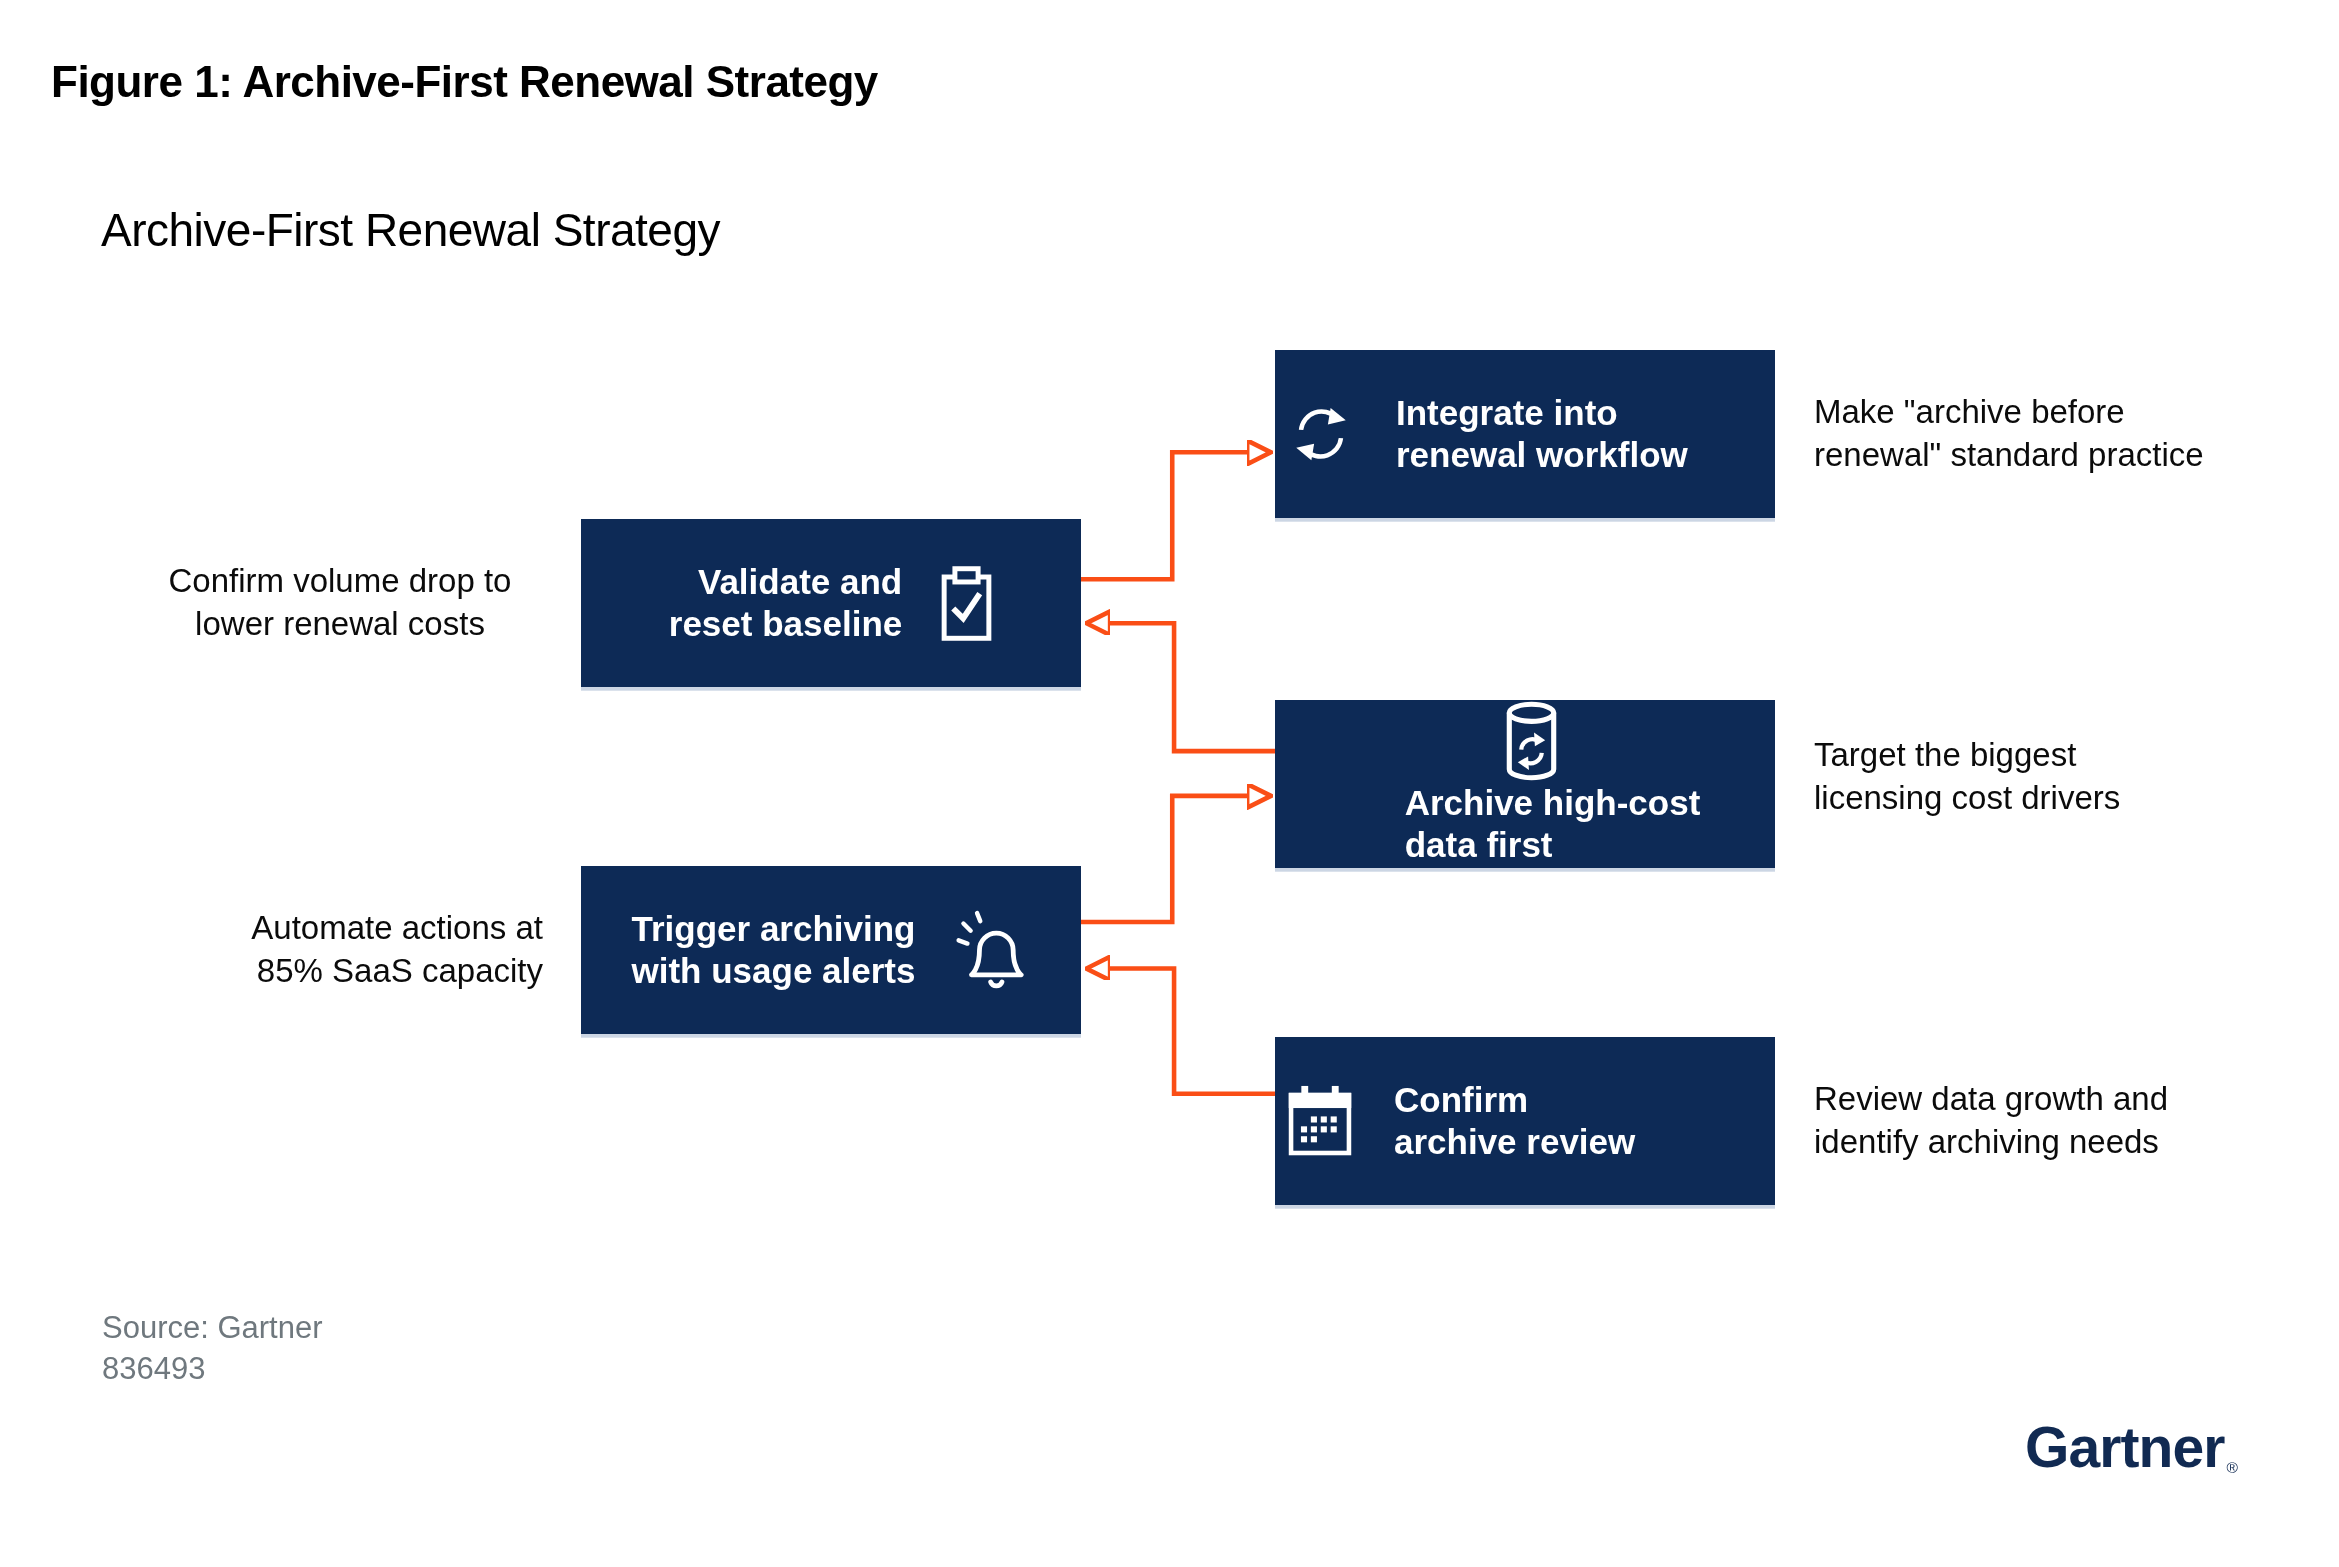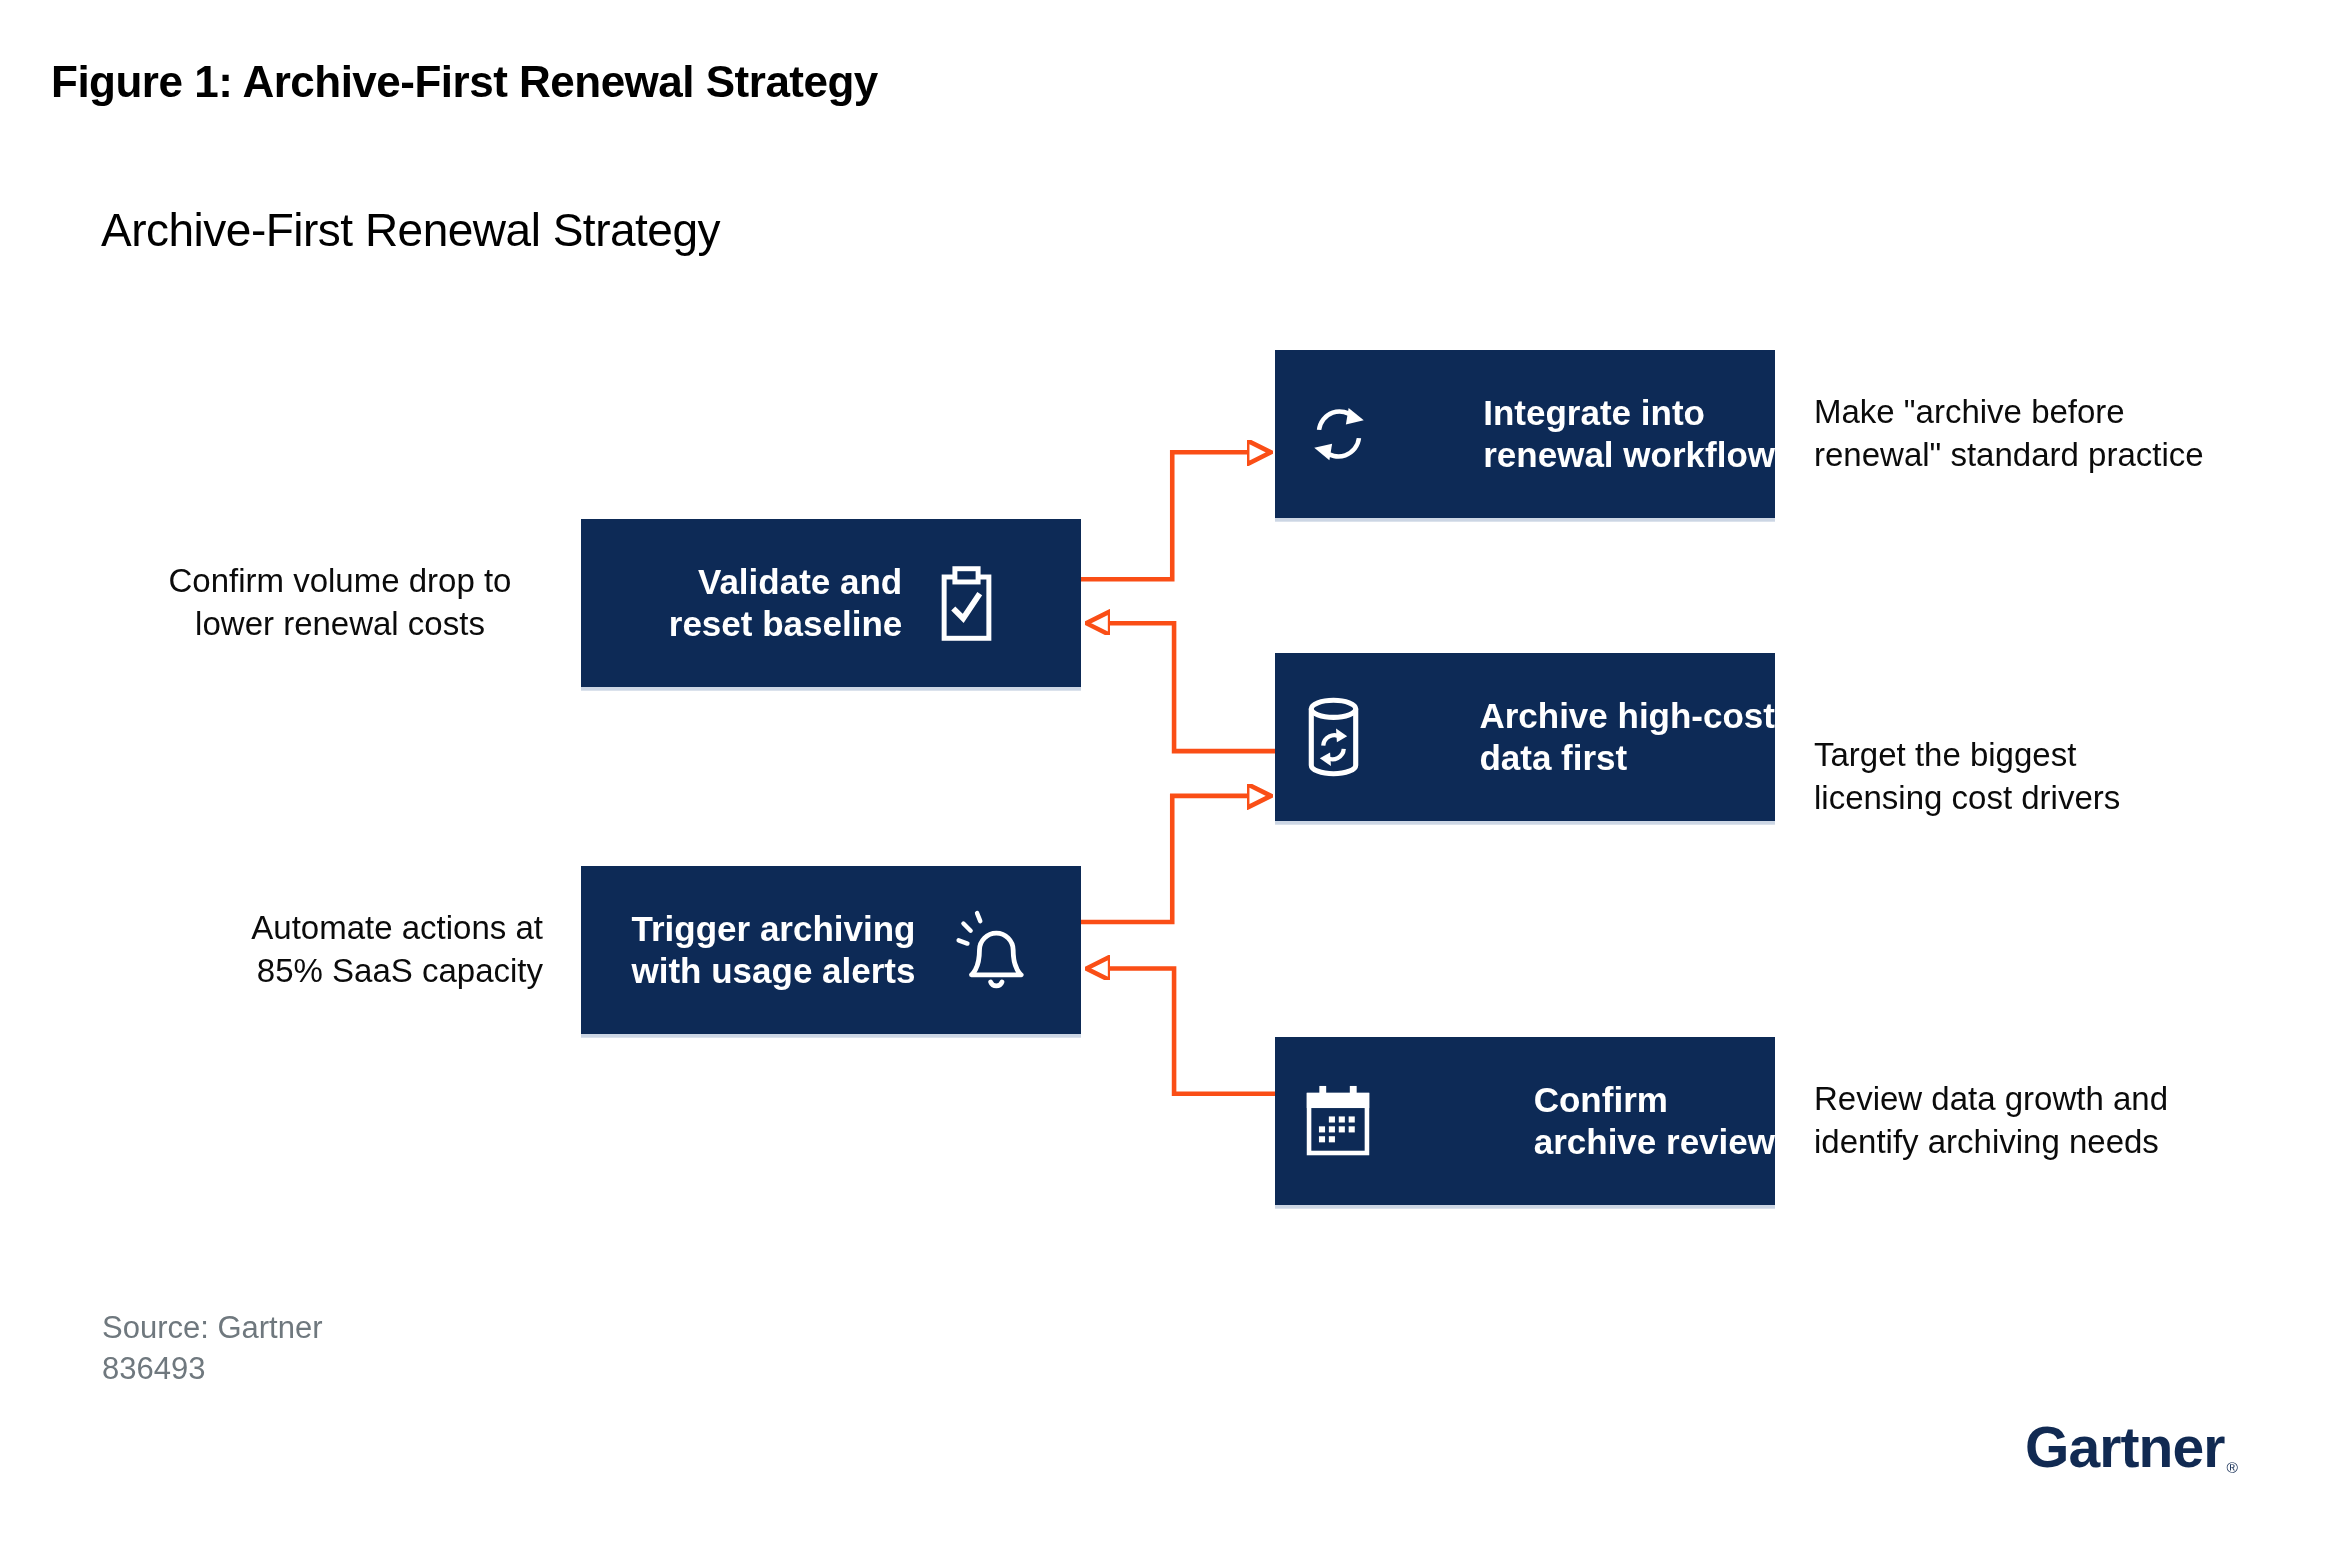--- a/index.html
+++ b/index.html
@@ -25,21 +25,21 @@
   .arrows{position:absolute;left:0;top:0;width:2339px;height:1568px;}
   .arrows path{stroke:var(--arrow-orange);stroke-width:5;fill:none;}
 
   .node{
     position:absolute;width:500px;height:168px;
     background:var(--box-navy);
     display:flex;align-items:center;
     box-shadow:0 3.7px 0 rgba(176,192,214,0.65);
   }
   .node-left{justify-content:center;}
-  .node-right{justify-content:space-between;padding-left:31px;}
+  .node-right{justify-content:flex-start;padding-left:13px;}
   .node-label{color:#ffffff;font-weight:bold;font-size:35px;line-height:42px;}
   .node-left .node-label{text-align:right;margin-right:38px;}
   .node-right .node-label{text-align:left;margin-left:42px;}
   .icon{display:flex;align-items:center;justify-content:center;flex:0 0 auto;}
   .icon svg{display:block;}
 
   .annotation{
     position:absolute;font-size:33px;line-height:43px;color:#0b0b0b;
   }
   .annotation.left{text-align:right;width:406px;}
@@ -118,21 +118,21 @@
         <path d="M77 54 A30 30 0 0 1 26 72"></path>
         <polygon points="34,86 12,68 38,62" fill="#ffffff" stroke="none"></polygon>
       </svg>
     </span>
     <div class="node-label">
       <div>Integrate into</div>
       <div>renewal workflow</div>
     </div>
   </div>
 
-  <div class="node node-right" style="left:1275px;top:653px;">
+  <div class="node node-right" style="left:1275px;top:700px;flex-direction:column;">
     <span class="icon">
       <svg width="55" height="82" viewBox="0 0 64 96" fill="none" stroke="#ffffff" stroke-width="6">
         <ellipse cx="32" cy="15" rx="26" ry="10"></ellipse>
         <path d="M6 15 v66 c0 5.5 11.6 10 26 10 s26 -4.5 26 -10 V15"></path>
         <path d="M20 58 a13 13 0 0 1 20 -10" stroke-width="5"></path>
         <polygon points="35,38 48,47 36,54" fill="#ffffff" stroke="none"></polygon>
         <path d="M44 62 a13 13 0 0 1 -20 10" stroke-width="5"></path>
         <polygon points="29,82 16,73 28,66" fill="#ffffff" stroke="none"></polygon>
       </svg>
     </span>

